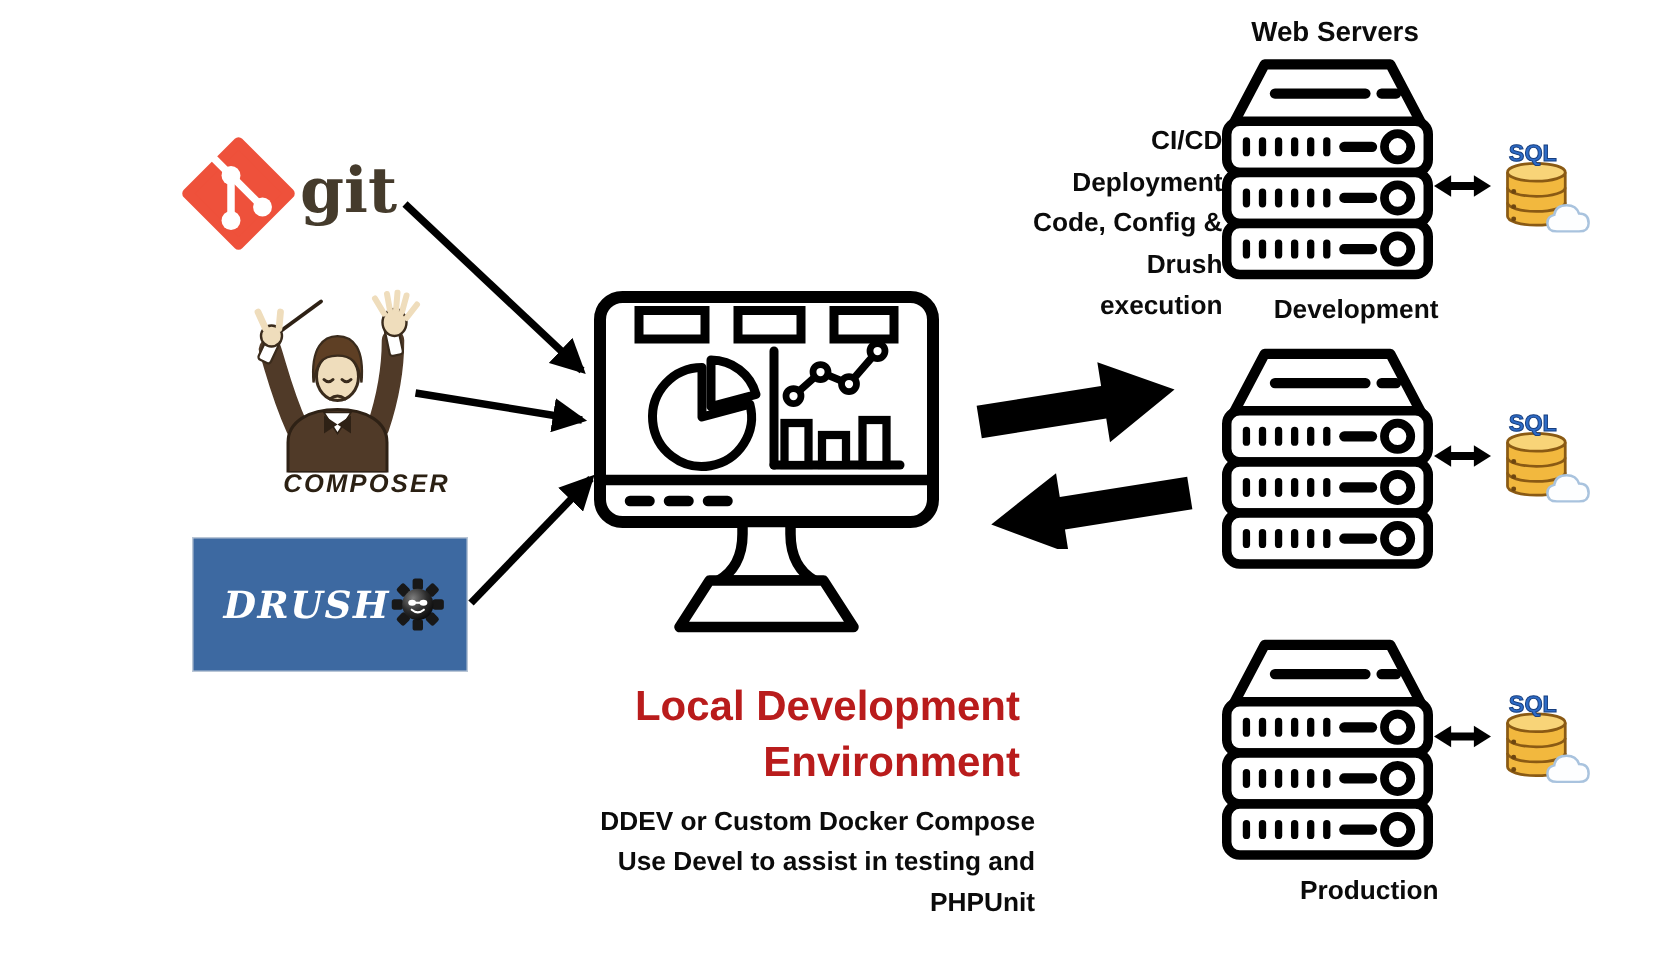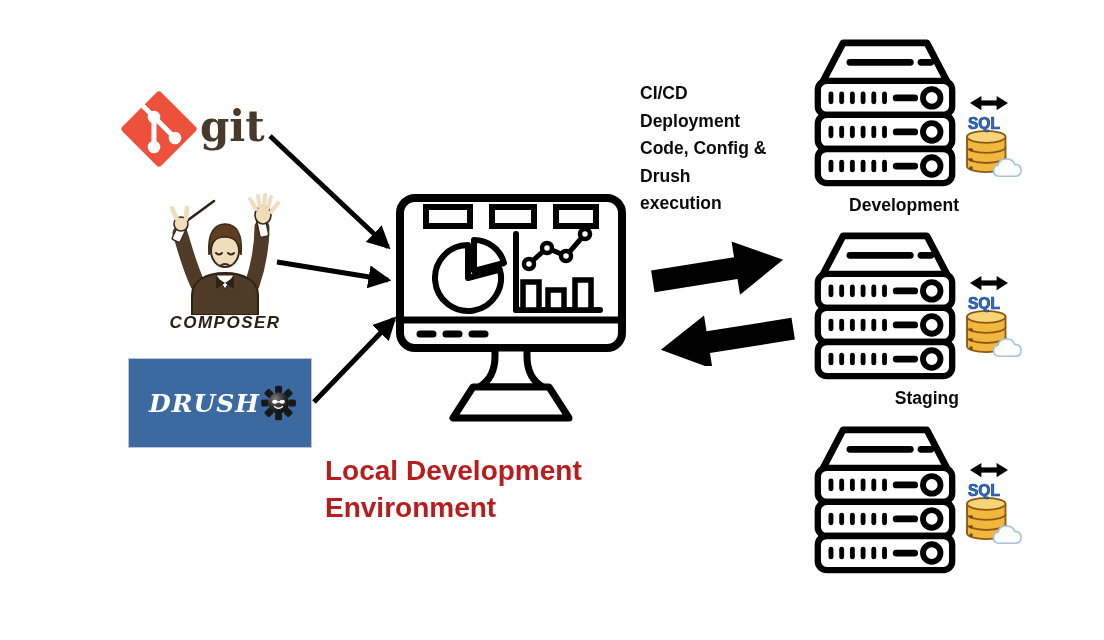--- a/index.html
+++ b/index.html
@@ -1,31 +1,31 @@
 <!DOCTYPE html>
 <html><head>
 <meta charset="utf-8">
 <style>
   html,body{margin:0;padding:0;background:#fff;}
   .canvas{position:relative;width:1104px;height:640px;background:#ffffff;overflow:hidden;
           font-family:"Liberation Sans",sans-serif;color:#111;}
   .abs{position:absolute;}
-  .pre{white-space:pre-line;text-align:left;}
+  .pre{white-space:pre-line;text-align:right;}
   .git-text{font-family:"DejaVu Serif",serif;font-weight:bold;font-size:42px;line-height:70px;color:#453B2C;}
   .composer-label{font-style:italic;font-weight:bold;font-size:17px;letter-spacing:1.5px;color:#2B2013;text-align:center;}
   .drush-box{background:#3D69A1;border:1px solid #b9c6d6;display:flex;align-items:center;justify-content:space-between;
              padding:0 14px 0 20px;box-sizing:border-box;}
   .drush-text{font-family:"DejaVu Serif",serif;font-style:italic;font-weight:bold;font-size:25px;color:#fff;letter-spacing:1px;}
   .main-title{font-weight:bold;font-size:28px;line-height:37px;color:#b91c1c;}
   .sub-title{font-weight:bold;font-size:17.5px;line-height:27px;color:#0b0b0b;}
   .cicd-text{font-weight:bold;font-size:17.5px;line-height:27.5px;color:#0b0b0b;}
   .ws-title{font-weight:bold;font-size:18.5px;color:#0b0b0b;text-align:center;}
   .server-group{position:absolute;width:148px;text-align:right;}
   .server-label{font-weight:bold;font-size:17.5px;color:#0b0b0b;margin-top:3px;}
-  .db-link{position:absolute;display:flex;flex-direction:column;align-items:center;}
+  .db-link{position:absolute;display:flex;flex-direction:row;align-items:center;}
 </style>
 </head>
 <body>
 
 <div class="canvas">
 
   <svg class="abs" style="left:120px;top:90px;" width="78" height="78" viewBox="0 0 78 78">
     <polygon points="39,5 73,39 39,73 5,39" fill="#EE513B" stroke="#EE513B" stroke-width="7" stroke-linejoin="round"></polygon>
     <line x1="21" y1="14" x2="55" y2="48" stroke="#fff" stroke-width="5" stroke-linecap="round"></line>
     <line x1="34" y1="27" x2="34" y2="57" stroke="#fff" stroke-width="5" stroke-linecap="round"></line>
@@ -54,21 +54,21 @@
     <path d="M42,122 L42,102 C42,88 56,80 75,80 C94,80 108,88 108,102 L108,122 Z" fill="#503A28" stroke="#2E2115" stroke-width="2"></path>
     <polygon points="66,82 75,96 84,82" fill="#fff" stroke="#2E2115" stroke-width="1"></polygon>
     <polygon points="66,84 75,90 66,96" fill="#2E2115"></polygon>
     <polygon points="84,84 75,90 84,96" fill="#2E2115"></polygon>
 
     <ellipse cx="75" cy="58" rx="14" ry="16" fill="#EFDDBC" stroke="#3A2B1C" stroke-width="2"></ellipse>
     <path d="M59,62 C57,38 66,31 75,31 C86,31 93,40 91,62 C89,48 84,44 75,44 C64,44 61,50 59,62 Z" fill="#5E3F24" stroke="#3A2B1C" stroke-width="1.5"></path>
     <path d="M66,60 Q69,63 72,60 M78,60 Q81,63 84,60" stroke="#3A2B1C" stroke-width="2" fill="none" stroke-linecap="round"></path>
     <path d="M70,73 Q75,69 80,73" stroke="#3A2B1C" stroke-width="2" fill="none" stroke-linecap="round"></path>
   </svg>
-  <div class="abs composer-label" style="left:150px;top:313px;width:150px;">COMPOSER</div>
+  <div class="abs composer-label" style="left:150px;top:313px;width:150px;text-align:right;">COMPOSER</div>
 
   <div class="abs drush-box" style="left:128px;top:358px;width:184px;height:90px;">
     <span class="drush-text">DRUSH</span>
     <svg width="58" height="58" viewBox="0 0 64 64">
       <defs>
         <radialGradient id="gearG" cx="35%" cy="30%" r="80%">
           <stop offset="0%" stop-color="#7d7d7d"></stop>
             <stop offset="55%" stop-color="#2b2b2b"></stop>
             <stop offset="100%" stop-color="#050505"></stop>
         </radialGradient>
@@ -133,34 +133,38 @@
         <line x1="76" y1="140" x2="89" y2="140"></line>
       </g>
 
       <path d="M99,154 L99,162 C99,178 92,188 83,193 L147,193 C138,188 131,178 131,162 L131,154 Z" stroke-width="7" stroke-linejoin="round"></path>
       <path d="M57,224 L173,224 L153,193 L77,193 Z" stroke-width="7" stroke-linejoin="round"></path>
     </g>
   </svg>
 
   <div class="abs main-title pre" style="left:325px;top:452px;width:355px;">Local Development
 Environment</div>
+  <div class="abs sub-title pre" style="left:315px;top:534px;width:375px;">DDEV or Custom Docker Compose
+Use Devel to assist in testing and
+PHPUnit</div>
 
   <div class="abs cicd-text pre" style="left:640px;top:80px;width:175px;">CI/CD
 Deployment
 Code, Config &amp;
 Drush
 execution</div>
 
   <svg class="abs" style="left:650px;top:226px;" width="152" height="140" viewBox="0 0 152 140">
     <g fill="#000">
       <polygon points="2,34 86,34 86,18 134,44 86,72 86,56 2,56" transform="rotate(-9 68 45)"></polygon>
       <polygon points="150,26 64,26 64,10 16,37 64,64 64,48 150,48" transform="translate(-6,76) rotate(-9 84 37)"></polygon>
     </g>
   </svg>
 
+  <div class="abs ws-title" style="left:810px;top:10px;width:160px;">Web Servers</div>
 
   <div class="server-group" style="left:811px;top:36px;">
     <svg width="148" height="152" viewBox="0 0 152 152">
       <g fill="#fff" stroke="#000">
         <path d="M33,5 L119,5 L140,45 L12,45 Z" stroke-width="7" stroke-linejoin="round"></path>
         <line x1="40" y1="25" x2="102" y2="25" stroke-width="7" stroke-linecap="round"></line>
         <line x1="113" y1="25" x2="123" y2="25" stroke-width="7" stroke-linecap="round"></line>
         <rect x="7" y="44" width="138" height="35" rx="9" stroke-width="6.5"></rect>
         <rect x="7" y="79" width="138" height="35" rx="9" stroke-width="6.5"></rect>
         <rect x="7" y="114" width="138" height="35" rx="9" stroke-width="6.5"></rect>
@@ -225,21 +229,20 @@
           <rect x="40" y="125" width="5" height="13" rx="2.5"></rect>
           <rect x="51" y="125" width="5" height="13" rx="2.5"></rect>
           <rect x="62" y="125" width="5" height="13" rx="2.5"></rect>
           <rect x="73" y="125" width="5" height="13" rx="2.5"></rect>
         <rect x="84" y="128" width="26" height="7" rx="3.5"></rect>
       </g>
       <circle cx="124" cy="61.5" r="9" fill="#fff" stroke="#000" stroke-width="6"></circle>
       <circle cx="124" cy="96.5" r="9" fill="#fff" stroke="#000" stroke-width="6"></circle>
       <circle cx="124" cy="131.5" r="9" fill="#fff" stroke="#000" stroke-width="6"></circle>
     </svg>
-    <div class="server-label">Staging</div>
   </div>
 
   <div class="server-group" style="left:811px;top:423px;">
     <svg width="148" height="152" viewBox="0 0 152 152">
       <g fill="#fff" stroke="#000">
         <path d="M33,5 L119,5 L140,45 L12,45 Z" stroke-width="7" stroke-linejoin="round"></path>
         <line x1="40" y1="25" x2="102" y2="25" stroke-width="7" stroke-linecap="round"></line>
         <line x1="113" y1="25" x2="123" y2="25" stroke-width="7" stroke-linecap="round"></line>
         <rect x="7" y="44" width="138" height="35" rx="9" stroke-width="6.5"></rect>
         <rect x="7" y="79" width="138" height="35" rx="9" stroke-width="6.5"></rect>
@@ -265,20 +268,21 @@
           <rect x="40" y="125" width="5" height="13" rx="2.5"></rect>
           <rect x="51" y="125" width="5" height="13" rx="2.5"></rect>
           <rect x="62" y="125" width="5" height="13" rx="2.5"></rect>
           <rect x="73" y="125" width="5" height="13" rx="2.5"></rect>
         <rect x="84" y="128" width="26" height="7" rx="3.5"></rect>
       </g>
       <circle cx="124" cy="61.5" r="9" fill="#fff" stroke="#000" stroke-width="6"></circle>
       <circle cx="124" cy="96.5" r="9" fill="#fff" stroke="#000" stroke-width="6"></circle>
       <circle cx="124" cy="131.5" r="9" fill="#fff" stroke="#000" stroke-width="6"></circle>
     </svg>
+    <div class="server-label">Production</div>
   </div>
 
   <div class="db-link" style="left:956px;top:92px;">
     <svg width="38" height="22" viewBox="0 0 40 22">
       <line x1="9" y1="11" x2="31" y2="11" stroke="#000" stroke-width="5.5"></line>
       <polygon points="0,11 12,3.5 12,18.5" fill="#000"></polygon>
       <polygon points="40,11 28,3.5 28,18.5" fill="#000"></polygon>
     </svg>
     <svg width="66" height="64" viewBox="0 0 72 68">
       <path d="M12,24 L12,56 A21,6.5 0 0 0 54,56 L54,24" fill="#F2B83E" stroke="#8A5A14" stroke-width="2"></path>

